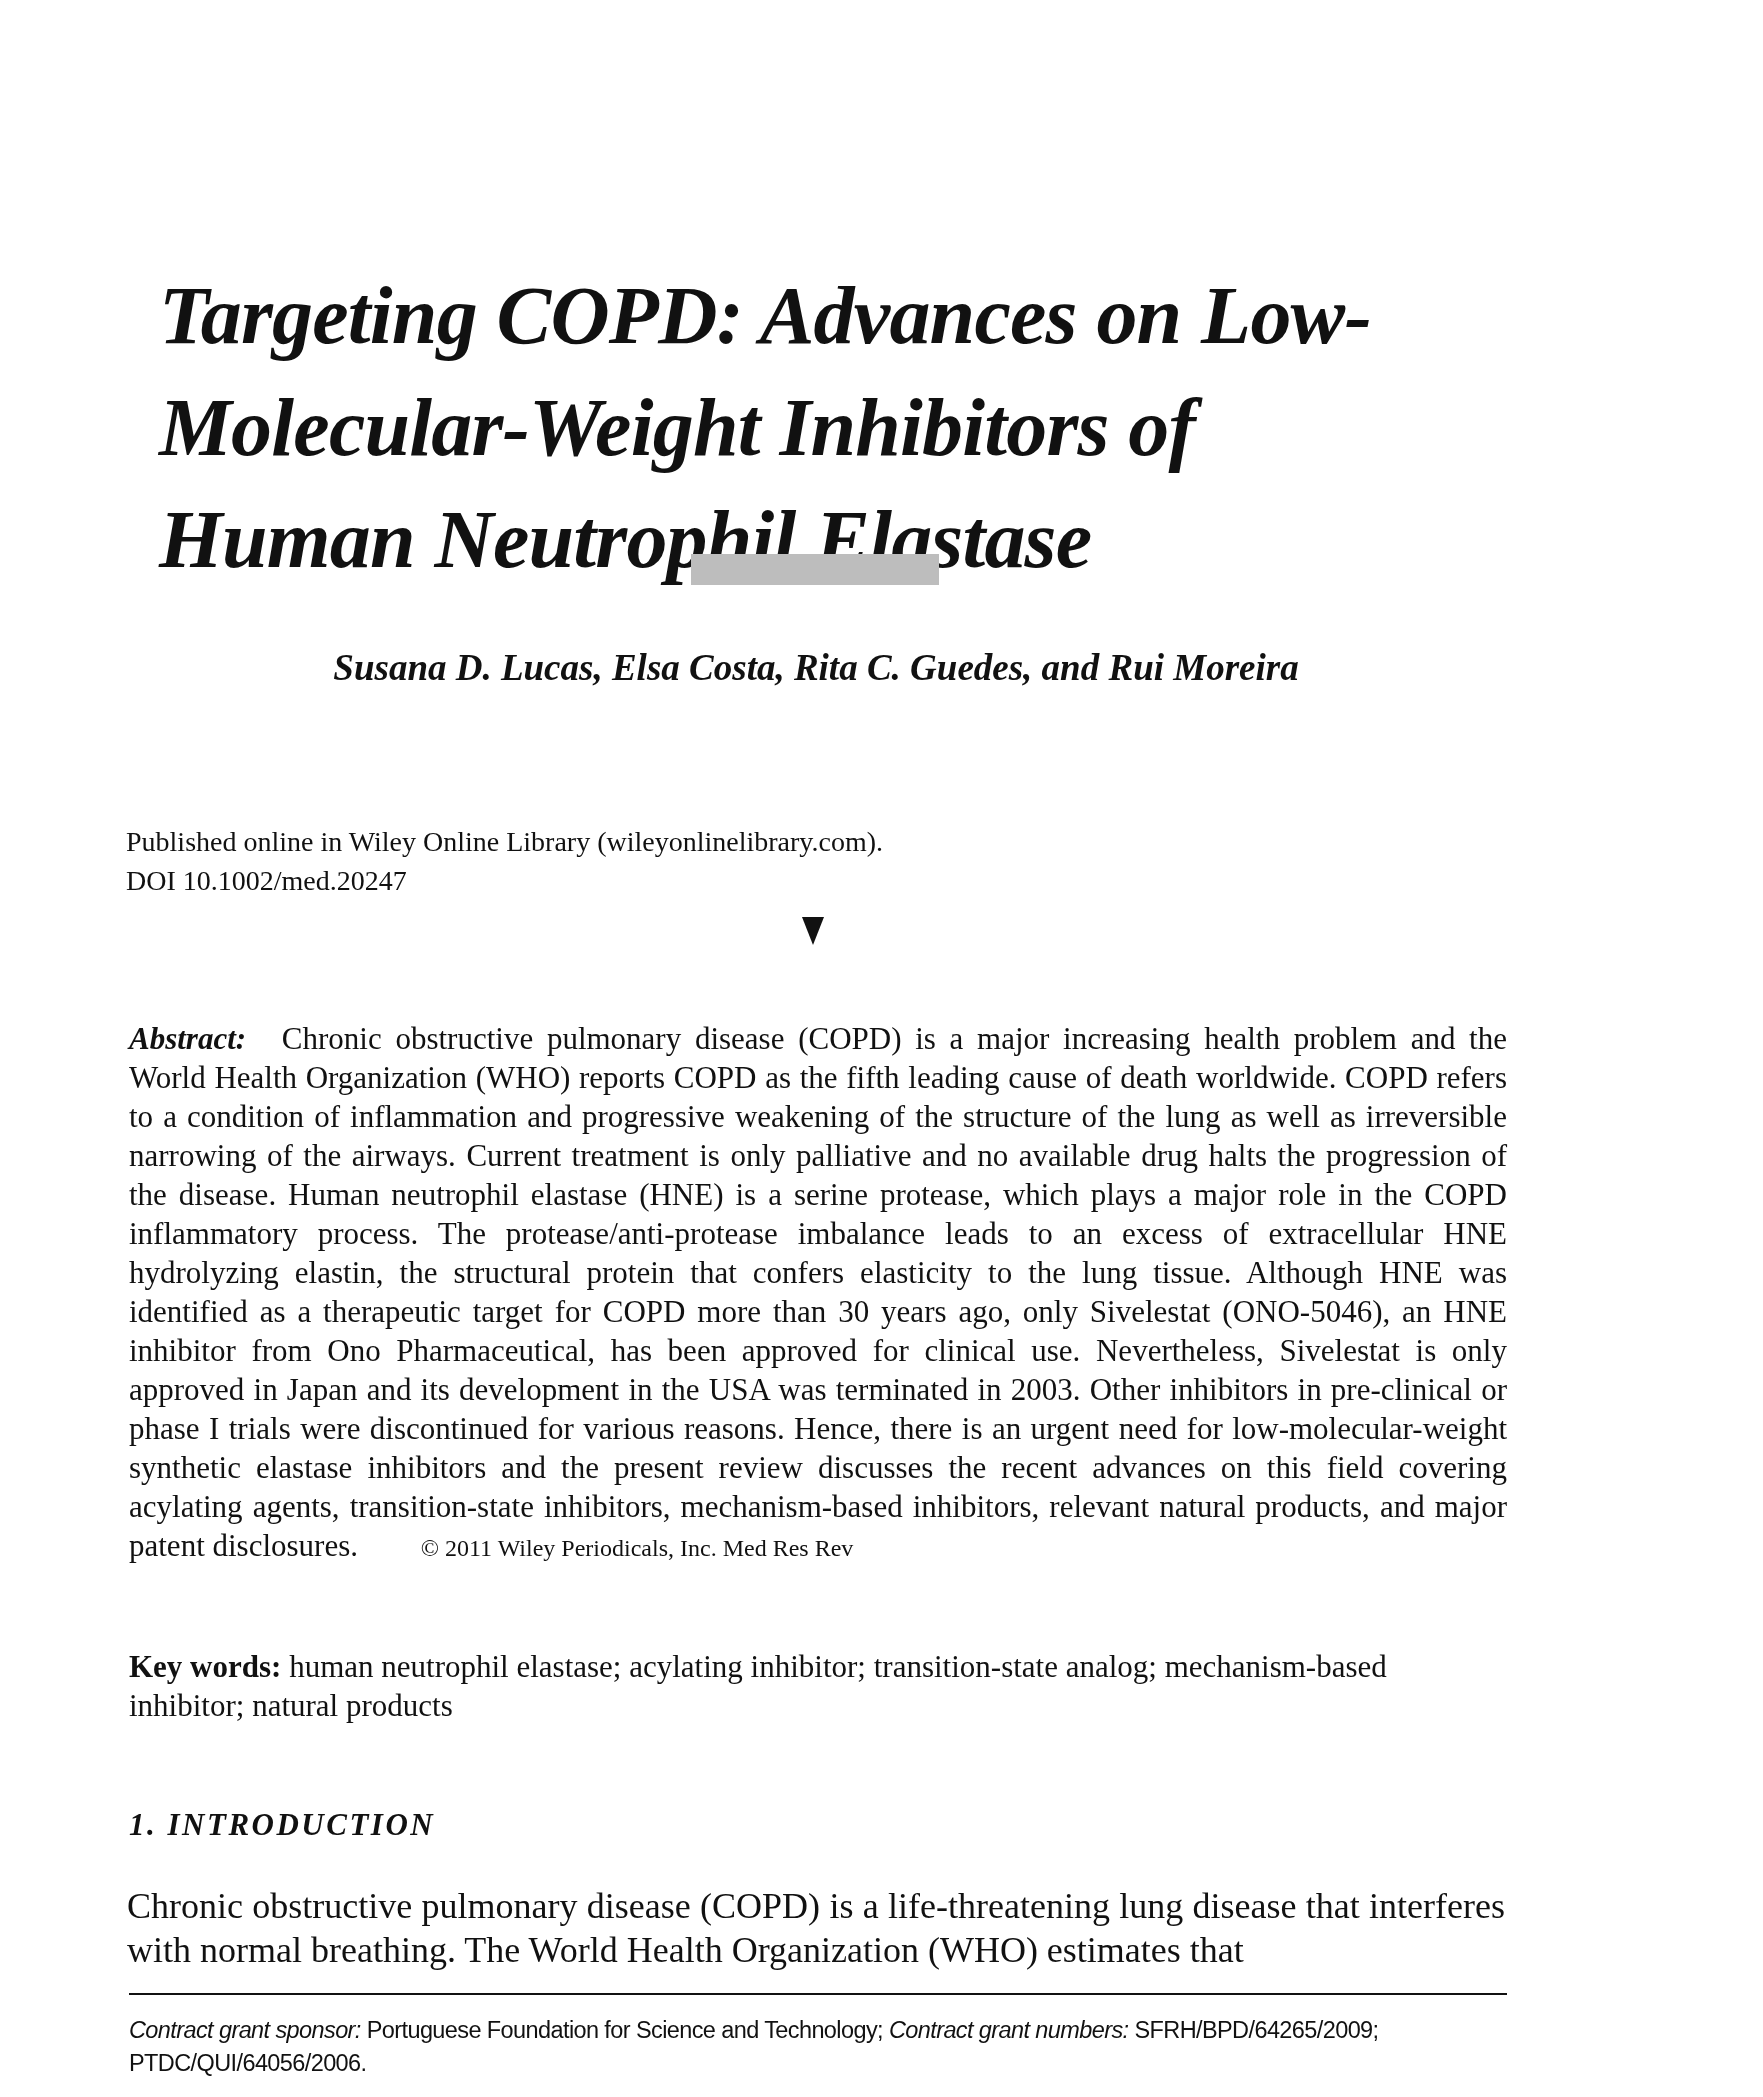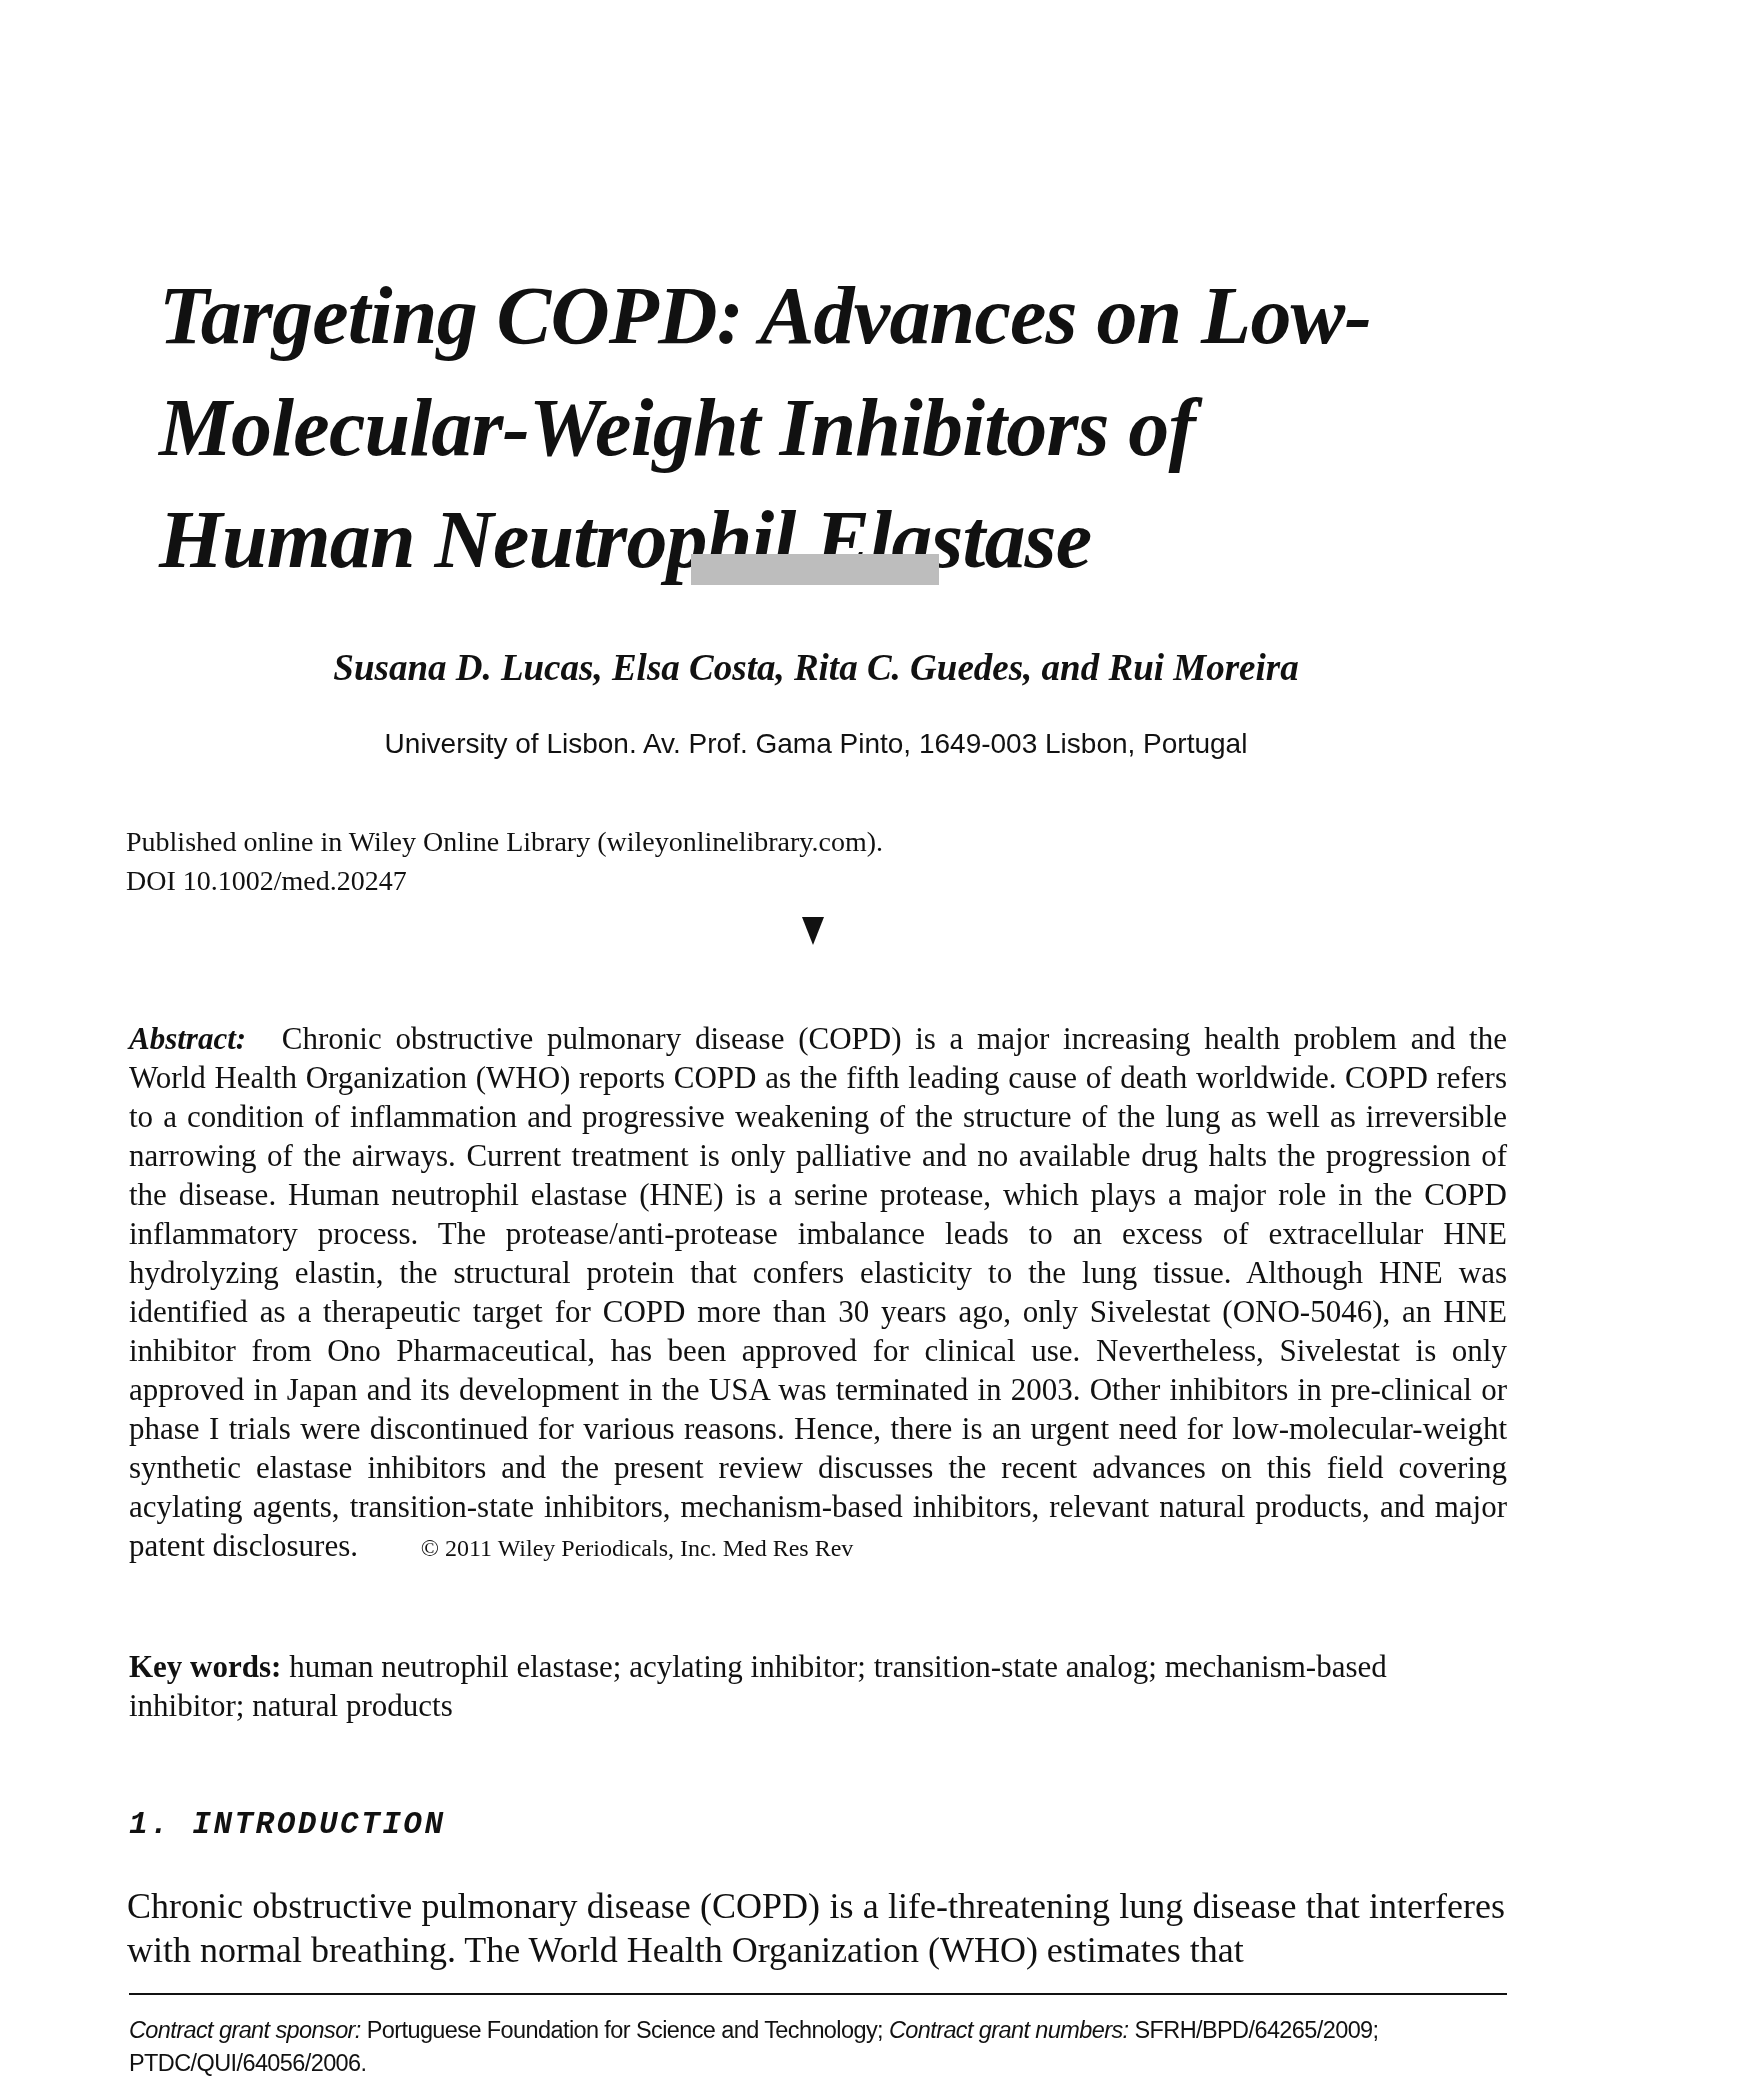--- a/index.html
+++ b/index.html
@@ -39,21 +39,21 @@
   }
   .abstract .label { font-style: italic; font-weight: bold; margin-right: 22px; }
   .abstract .copyright { font-size: 24px; margin-left: 55px; }
   .keywords {
     position: absolute; left: 129px; width: 1378px; top: 1647px;
     font-size: 31px; line-height: 39px;
   }
   .keywords .label { font-weight: bold; margin-top: 40px; }
   .section-heading {
     position: absolute; left: 129px; top: 1807px;
-    font-size: 31px; font-style: italic; font-weight: bold; letter-spacing: 2.5px; font-family: Liberation Mono, monospace;
+    font-size: 31px; font-style: italic; font-weight: bold; letter-spacing: 2.5px;
   }
   .intro {
     position: absolute; left: 127px; width: 1378px; top: 1884px;
     font-size: 36px; line-height: 44px; text-align: justify;
   }
   .rule {
     position: absolute; left: 129px; width: 1378px; top: 1993px; height: 2.1px; background: #111;
   }
   .footnotes {
     position: absolute; left: 129px; width: 1378px; top: 2014px;
@@ -64,21 +64,20 @@
 </style>
 </head>
 <body>
 
 <div class="title serif">Targeting COPD: Advances on Low-Molecular-Weight Inhibitors of Human Neutrophil Elastase</div>
 <div class="title-bar"></div>
 
 <div class="authors serif">Susana D. Lucas, Elsa Costa, Rita C. Guedes, and Rui Moreira</div>
 
 <div class="affil sans">
-  <div>University of Lisbon. Av. Prof. Gama Pinto, 1649-003 Lisbon, Portugal</div>
 </div>
 
 <div class="pubinfo sans">
   <div>Published online in Wiley Online Library (wileyonlinelibrary.com).</div>
   <div>DOI 10.1002/med.20247</div>
 </div>
 
 <div class="triangle"></div>
 
 <div class="abstract serif">

